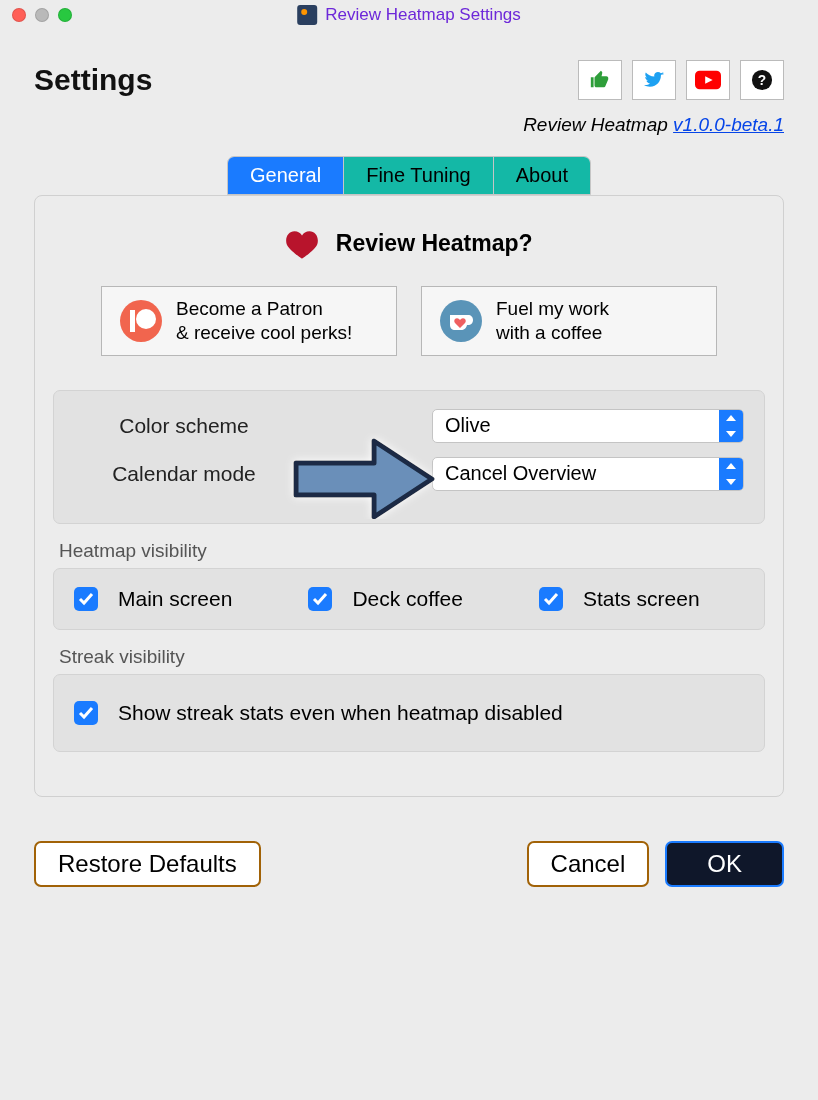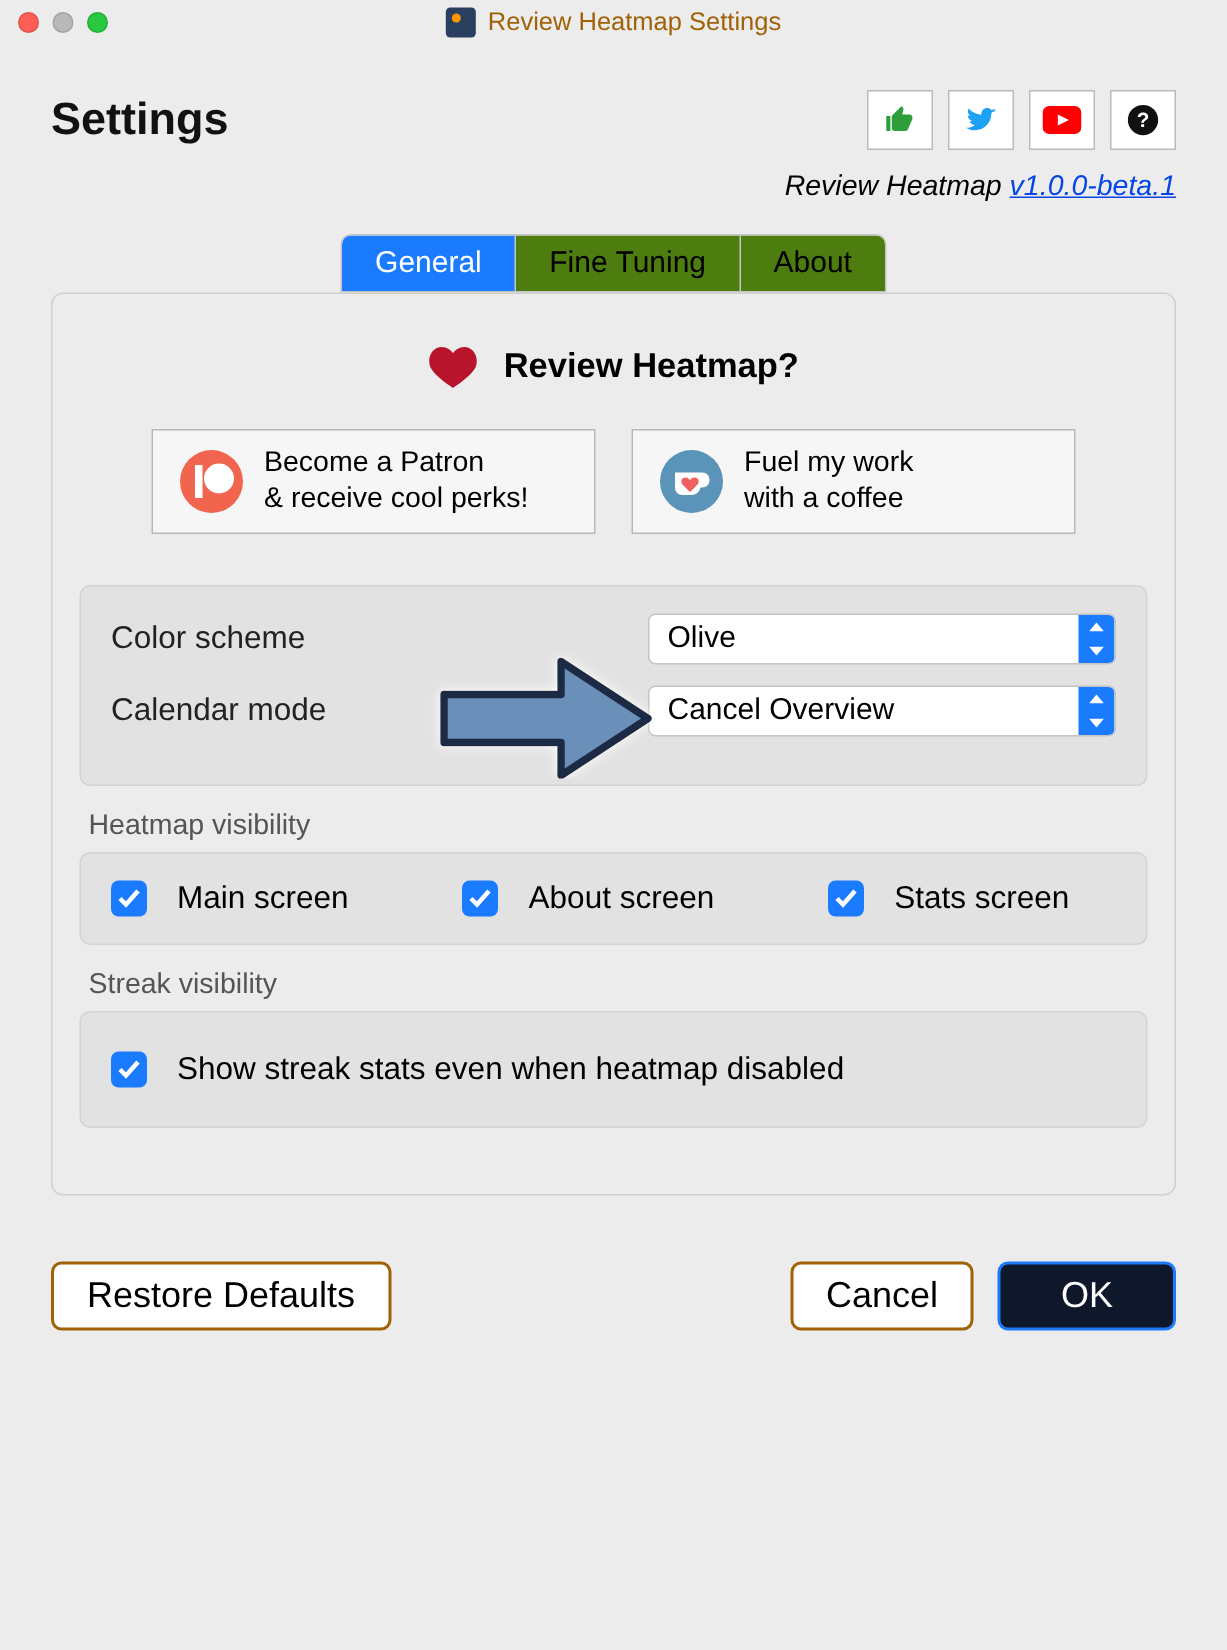--- a/index.html
+++ b/index.html
@@ -20,21 +20,21 @@
   }
   .traffic-lights { display: flex; gap: 9px; }
   .traffic-light { width: 14px; height: 14px; border-radius: 50%; }
   .tl-red { background: #ff5f57; box-shadow: inset 0 0 0 1px rgba(0,0,0,.12); }
   .tl-yellow { background: #b9b9b9; box-shadow: inset 0 0 0 1px rgba(0,0,0,.12); }
   .tl-green { background: #28c840; box-shadow: inset 0 0 0 1px rgba(0,0,0,.12); }
   .title-center {
     position: absolute;
     left: 50%; transform: translateX(-50%);
     display: flex; align-items: center; gap: 8px;
-    font-size: 17px; color: #a16207; font-weight: 500;
+    font-size: 17px; color: #6d28d9; font-weight: 500;
   }
   .app-icon {
     width: 20px; height: 20px;
     background: #2a3f5f; border-radius: 3px;
     display: inline-block; position: relative;
   }
   .app-icon::after {
     content: '';
     position: absolute; top:4px; left:4px; width:6px; height:6px;
     background: #ff9500; border-radius:50%;
@@ -56,21 +56,21 @@
   .version-row { text-align: right; font-style: italic; font-size: 19px; margin-bottom: 20px; }
   .version-link { color: #0645e8; text-decoration: underline; }
 
   .tab-bar {
     display: flex; justify-content: center; margin-bottom: 0;
   }
   .tab-group {
     display: flex; border: 1px solid #c5c5c5; border-radius: 7px 7px 0 0; overflow: hidden;
   }
   .tab {
-    padding: 7px 22px; font-size: 20px; background: #4d7c0f; cursor: pointer;
+    padding: 7px 22px; font-size: 20px; background: #14b8a6; cursor: pointer;
     border-right: 1px solid #c5c5c5;
   }
   .tab:last-child { border-right: none; }
   .tab.active { background: #1a7bff; color: #fff; }
   .panel {
     border: 1px solid #d0d0d0; border-radius: 8px; background: #ececec;
     padding: 26px 18px 28px 18px;
   }
 
   .love-row { text-align: center; font-size: 23px; font-weight: 700; margin: 8px 0 26px 0; }
@@ -84,21 +84,21 @@
   }
   .promo-btn .txt { line-height: 1.25; }
 
   .section-label { font-size: 19px; color: #555; margin: 6px 0 6px 6px; }
   .section-box {
     border: 1px solid #d3d3d3; background: #e2e2e2; border-radius: 7px;
     padding: 18px 20px; margin-bottom: 16px;
   }
   .form-row { display: flex; align-items: center; margin-bottom: 14px; }
   .form-row:last-child { margin-bottom: 0; }
-  .form-label { font-size: 21px; color: #222; width: 220px; }
+  .form-label { font-size: 21px; color: #222; width: 220px; text-align: center; }
   .select-wrap {
     flex: 1; display: flex; align-items: center; background: #fff;
     border: 1px solid #c4c4c4; border-radius: 5px; height: 34px; overflow: hidden;
     font-size: 20px; margin-left: auto; max-width: 312px;
   }
   .select-wrap .val { padding: 0 12px; flex: 1; }
   .select-stepper {
     width: 24px; height: 100%; background: #1a7bff; display: flex; flex-direction: column;
   }
   .select-stepper div { flex:1; display:flex; align-items:center; justify-content:center; }
@@ -279,21 +279,21 @@
               </svg>
             </span>
           <span>Main screen</span>
         </label>
         <label class="check">
           <span class="checkbox">
               <svg width="16" height="16" viewBox="0 0 16 16">
                 <path d="M2 8 l4 4 8-9" stroke="#fff" stroke-width="3" fill="none"></path>
               </svg>
             </span>
-          <span>About screen</span>
+          <span>Deck coffee</span>
         </label>
         <label class="check">
           <span class="checkbox">
               <svg width="16" height="16" viewBox="0 0 16 16">
                 <path d="M2 8 l4 4 8-9" stroke="#fff" stroke-width="3" fill="none"></path>
               </svg>
             </span>
           <span>Stats screen</span>
         </label>
       </div>

